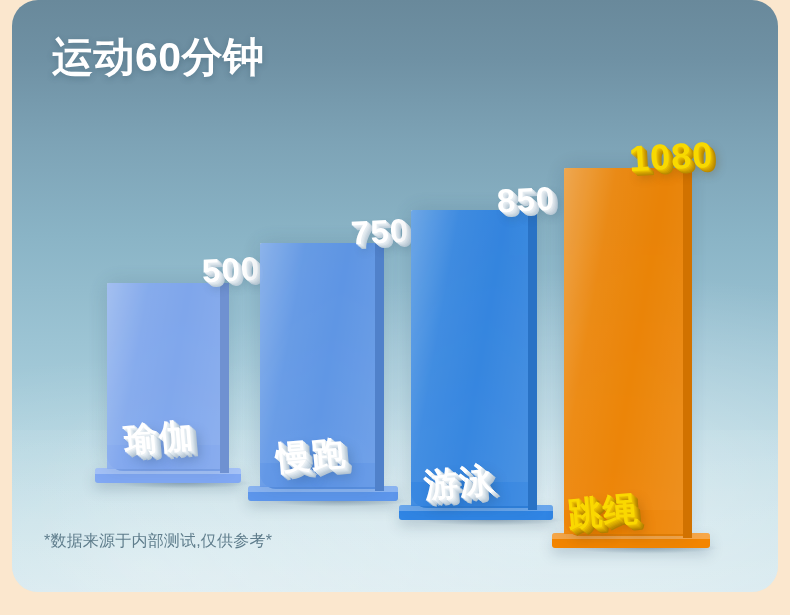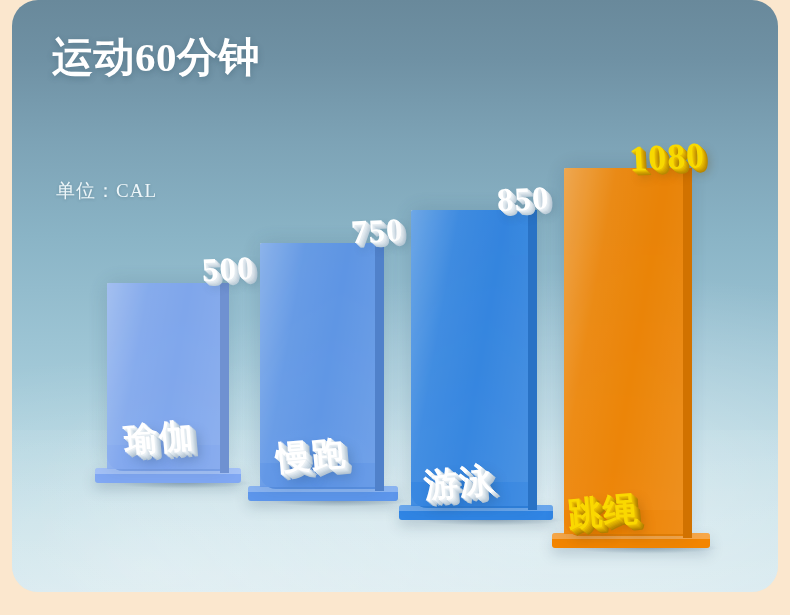--- a/index.html
+++ b/index.html
@@ -12,21 +12,20 @@
     height: 615px;
     overflow: hidden;
     font-family: "Liberation Sans", "DejaVu Sans", sans-serif;
   }
 
   #stage {
     position: relative;
     width: 790px;
     height: 615px;
     background: #fbe7ce;
-    font-family: Liberation Serif, serif;
   }
 
   
   #panel {
     position: absolute;
     left: 12px;
     top: 0px;
     width: 766px;
     height: 592px;
     border-radius: 26px;
@@ -210,21 +209,20 @@
 
 <div id="stage">
   <div id="panel">
     <div class="light"></div>
     <div class="floor"></div>
 
     <div id="headline">
       <span>运动60分钟</span>
     </div>
 
-    <div id="unit">单位：CAL</div>
 
     <div id="chart">
 
       <div class="bar-group" style="left:95px; top:283px; width:118px; height:200px;">
         <div class="bar-shadow" style="left:-18px; bottom:-8px; width:190px;"></div>
         <div class="bar-base" style="left:-12px; bottom:0; width:146px; background:#7ea5ee;">
           <div class="top"></div>
         </div>
         <div class="bar-fillet" style="left:0; bottom:12px; width:118px; background:#7ea5ee;"></div>
         <div class="bar-face" style="height:186px; background:#7ea5ee; opacity:0.93;">
@@ -272,14 +270,15 @@
         <div class="bar-face" style="height:366px; background:#ee8200; opacity:0.96;">
           <div class="sheen"></div>
         </div>
         <div class="bar-edge" style="left:119px; height:370px; background:#ee8200;"></div>
       </div>
       <div class="value yellow" style="left:617px; top:136px;">1080</div>
       <div class="sport yellow" style="left:556px; top:489px;">跳绳</div>
 
     </div>
 
+    <div id="footnote">*数据来源于内部测试,仅供参考*</div>
   </div>
 </div>
 
 </body></html>

